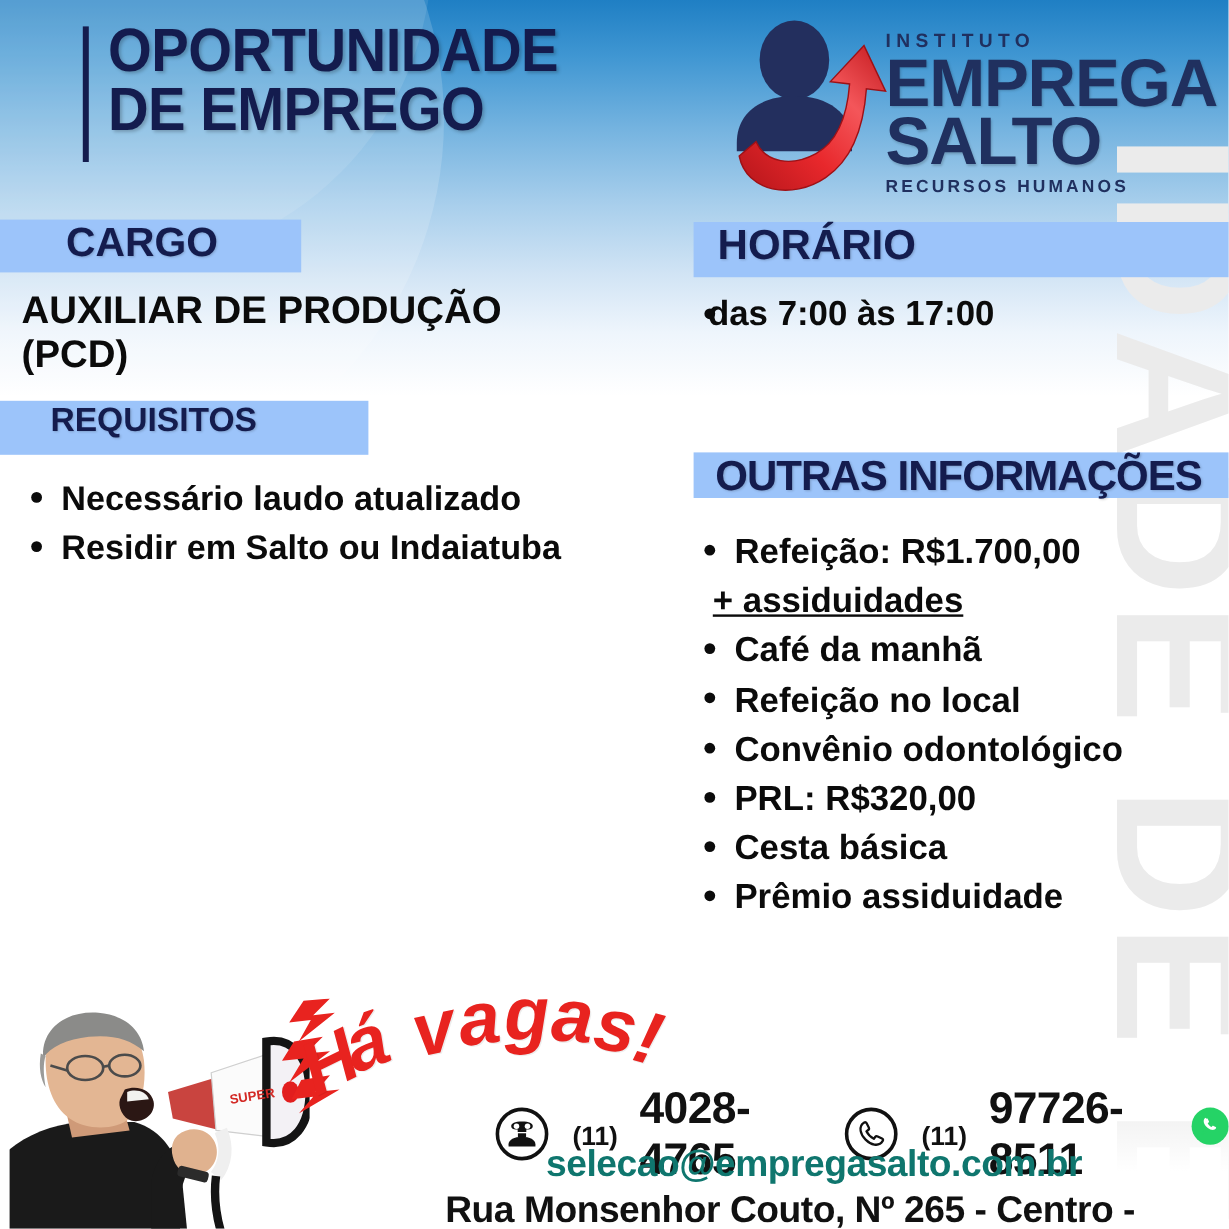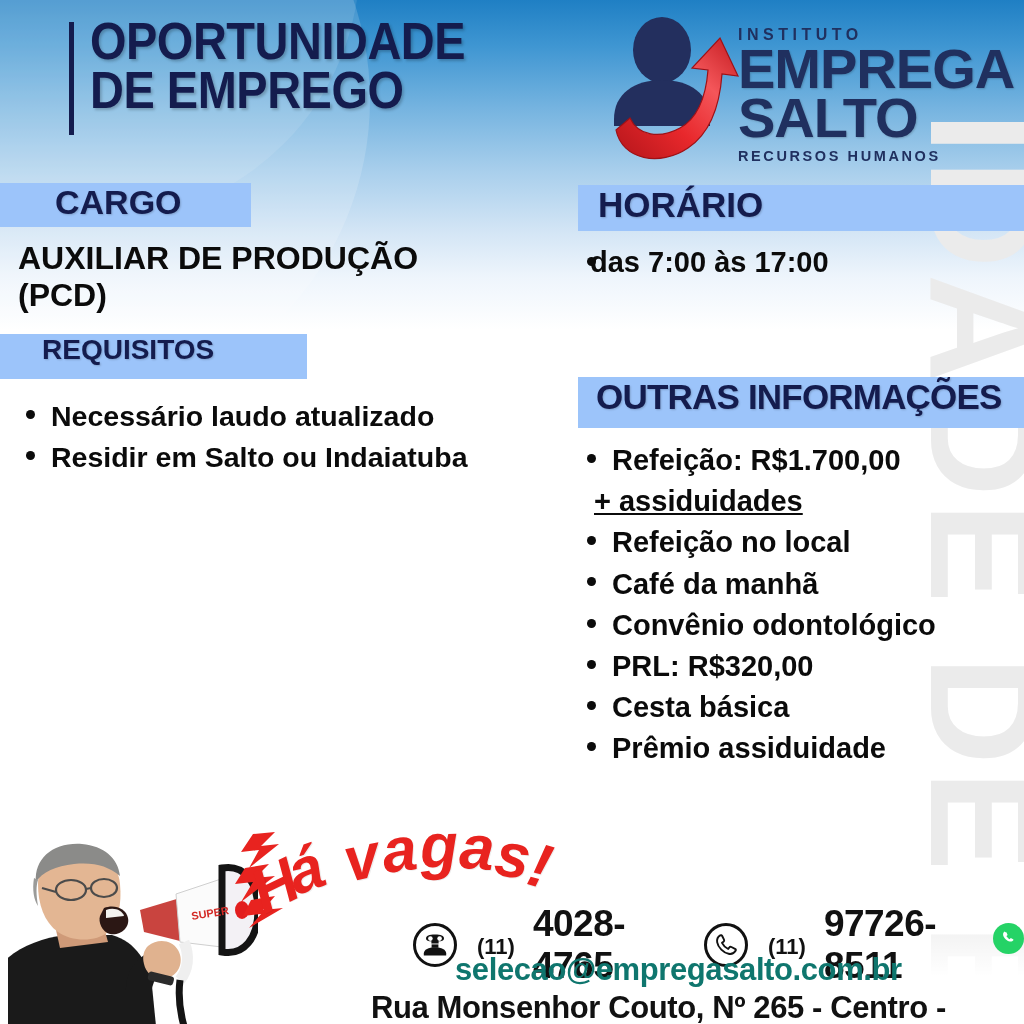--- a/index.html
+++ b/index.html
@@ -111,21 +111,21 @@
     color:#141c4e; font-weight:bold;
     text-shadow:1px 1px 2px rgba(0,0,0,0.18);
     white-space:nowrap;
   }
   #bar-cargo   { left:0;     top:183px; width:251px; height:44px; }
   #bar-cargo span { font-size:34px; margin-left:55px; }
   #bar-requisitos { left:0;  top:334px; width:307px; height:45px; }
   #bar-requisitos span { font-size:28px; margin-left:42px; }
   #bar-horario { left:578px; top:185px; width:446px; height:46px; }
   #bar-horario span { font-size:35px; margin-left:20px; }
-  #bar-outras  { left:578px; top:377px; width:446px; height:51px; }
+  #bar-outras  { left:578px; top:377px; width:446px; height:38px; }
   #bar-outras span { font-size:35px; margin-left:18px; letter-spacing:-0.8px; }
 
   
   .cargo-value {
     position:absolute; left:18px; top:240px;
     color:#0b0b0b; font-weight:bold; font-size:32px; line-height:1.17;
     white-space:pre-line;
   }
   ul.blist { list-style:none; }
   ul.blist li {
@@ -277,22 +277,22 @@
   </ul>
 
   <div class="bar" id="bar-outras">
     <span>OUTRAS INFORMAÇÕES</span>
   </div>
   <ul class="blist" id="outras-list">
     <li>
       <span>Refeição: R$1.700,00</span>
       <span class="l2">+ assiduidades</span>
     </li>
+    <li><span>Café da manhã</span></li>
     <li><span>Refeição no local</span></li>
-    <li><span>Café da manhã</span></li>
     <li><span>Convênio odontológico</span></li>
     <li><span>PRL: R$320,00</span></li>
     <li><span>Cesta básica</span></li>
     <li><span>Prêmio assiduidade</span></li>
   </ul>
 
   <svg class="guy" viewBox="0 0 250 188">
 
     <path d="M-10 188 L-10 130 C4 112 30 100 58 97 L104 97 C128 104 140 124 144 148 L148 188 Z" fill="#1a1a1a"></path>
 

